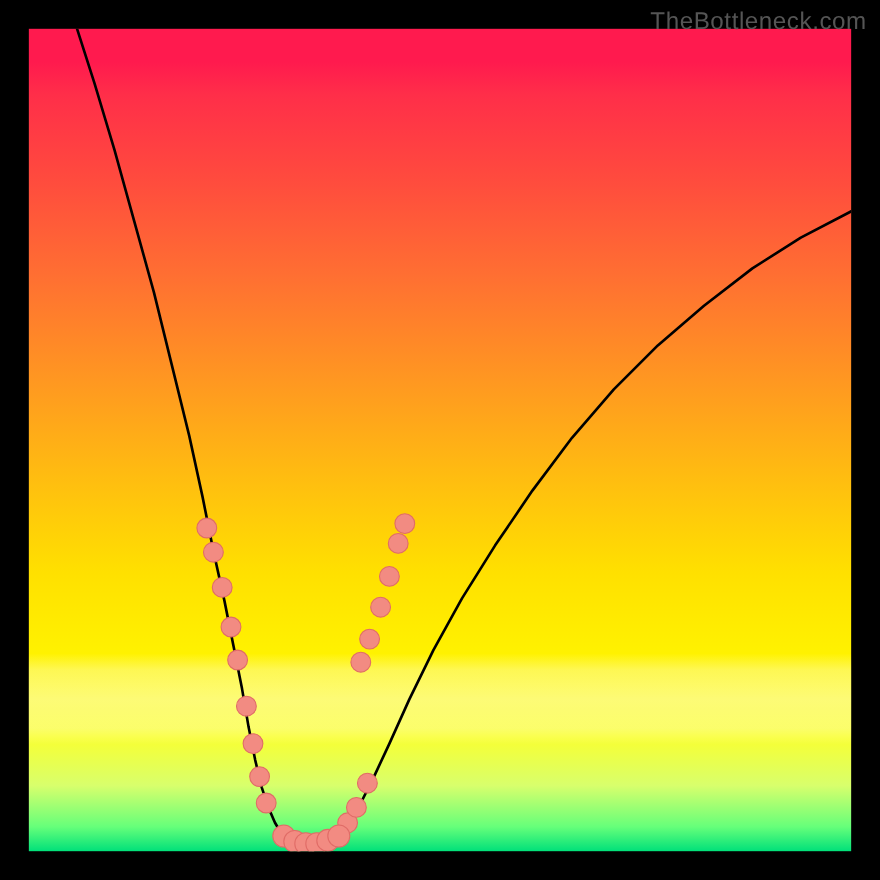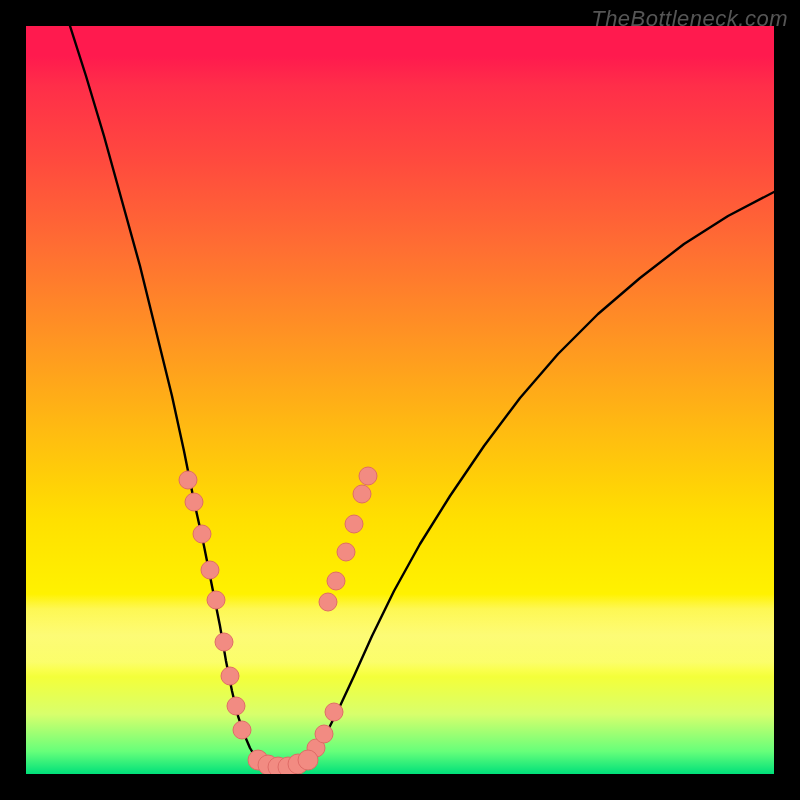--- a/index.html
+++ b/index.html
@@ -22,21 +22,20 @@
   }
   .watermark {
     position: absolute;
     top: 6px;
     right: 12px;
     color: #555;
     font-size: 22px;
     letter-spacing: 0.5px;
     font-weight: 500;
     z-index: 10;
-    font-style: italic;
   }
   .gradient {
     position: absolute;
     inset: 0;
     background: linear-gradient(
       to bottom,
       #ff1a4e 0%,
       #ff1a4e 4%,
       #ff2e49 8%,
       #ff4a3e 18%,

